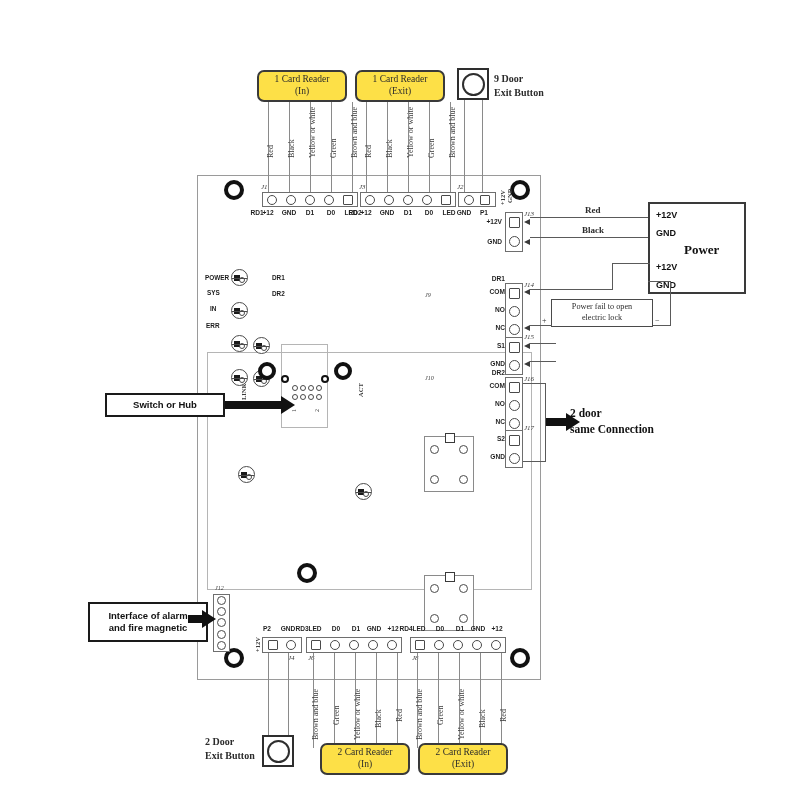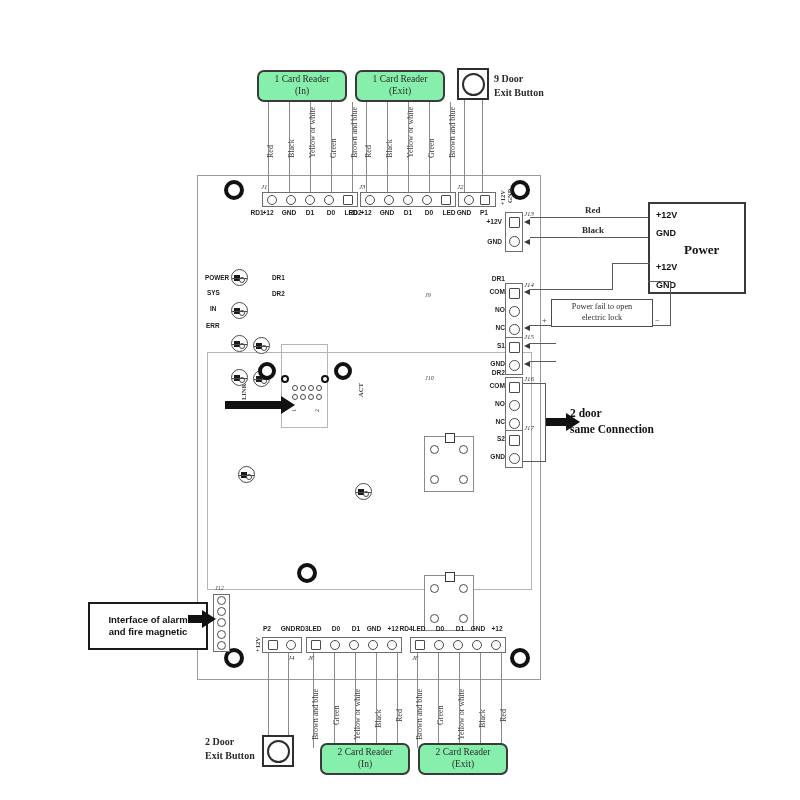--- a/index.html
+++ b/index.html
@@ -13,21 +13,21 @@
   #title{left:0;top:18px;width:800px;text-align:center;
          font-family:"Liberation Sans",sans-serif;font-size:14.5px;color:#4a4a4a;
          letter-spacing:.1px;}
 
   
   .wire{background:#8a8a8a;}
   .wire-v{width:1px;}
   .wire-h{height:1px;}
   .wire-dark{background:#5a5a5a;}
 
-  .devbox{border:2.2px solid #3a3a3a;border-radius:7px;background:#86efac;
+  .devbox{border:2.2px solid #3a3a3a;border-radius:7px;background:#fde047;
           display:flex;flex-direction:column;align-items:center;justify-content:center;
           font-size:9.5px;line-height:1.25;color:#2b2b2b;text-align:center;}
 
   .vlabel{font-size:8px;color:#3a3a3a;white-space:nowrap;
           transform-origin:0 0;transform:rotate(-90deg);
           font-family:"Liberation Serif",serif;}
 
   .btnbox{border:2.4px solid #2e2e2e;background:#fff;
           display:flex;align-items:center;justify-content:center;}
   .btnbox i{display:block;border:2.2px solid #2e2e2e;border-radius:50%;background:#fff;}
@@ -241,20 +241,21 @@
     <span class="rjpin" style="left:16px;top:0px;"></span>
       <span class="rjpin" style="left:24px;top:0px;"></span>
     <span class="rjpin" style="left:0px;top:9px;"></span>
       <span class="rjpin" style="left:8px;top:9px;"></span>
     <span class="rjpin" style="left:16px;top:9px;"></span>
       <span class="rjpin" style="left:24px;top:9px;"></span>
   </div>
   <div class="abs vlabel" style="left:291px;top:412px;font-size:6px;">1</div>
   <div class="abs vlabel" style="left:314px;top:412px;font-size:6px;">2</div>
 
+  <div class="abs callout" style="left:105px;top:393px;width:120px;height:24px;">Switch or Hub</div>
   <div class="bigarrow" style="left:225px;top:401px;">
     <span class="shaft" style="left:0;top:0;width:56px;"></span>
     <span class="head" style="left:56px;top:-5px;"></span>
   </div>
 
   <div class="abs jlab" style="left:425px;top:292px;font-size:6px;">J9</div>
   <div class="abs relay" style="left:424px;top:300px;width:50px;height:56px;">
     <span class="rc"></span>
     <span class="rp" style="left:5px;top:8px;"></span>
       <span class="rp" style="right:5px;top:8px;"></span>
@@ -367,21 +368,21 @@
   </div>
 
   <div class="abs jlab" style="left:215px;top:585px;font-size:6px;">J12</div>
   <div class="abs term vert" style="left:213px;top:594px;width:17px;height:58px;justify-content:space-around;">
     <span class="pad" style="width:7px;height:7px;"></span>
     <span class="pad" style="width:7px;height:7px;"></span>
     <span class="pad" style="width:7px;height:7px;"></span>
     <span class="pad" style="width:7px;height:7px;"></span>
     <span class="pad" style="width:7px;height:7px;"></span>
   </div>
-  <div class="abs callout" style="left:88px;top:602px;width:120px;height:48px;flex-direction:column;text-align:center;">
+  <div class="abs callout" style="left:88px;top:602px;width:120px;height:40px;flex-direction:column;text-align:center;">
     <span>Interface of alarm</span>
     <span>and fire magnetic</span>
   </div>
   <div class="bigarrow" style="left:188px;top:615px;">
     <span class="shaft" style="left:0;top:0;width:14px;"></span>
     <span class="head" style="left:14px;top:-5px;"></span>
   </div>
 
   <div class="abs jlab" style="left:288px;top:654px;">J4</div>
   <div class="abs term" style="left:262px;top:637px;width:40px;height:16px;padding:0 5px;justify-content:space-between;">

